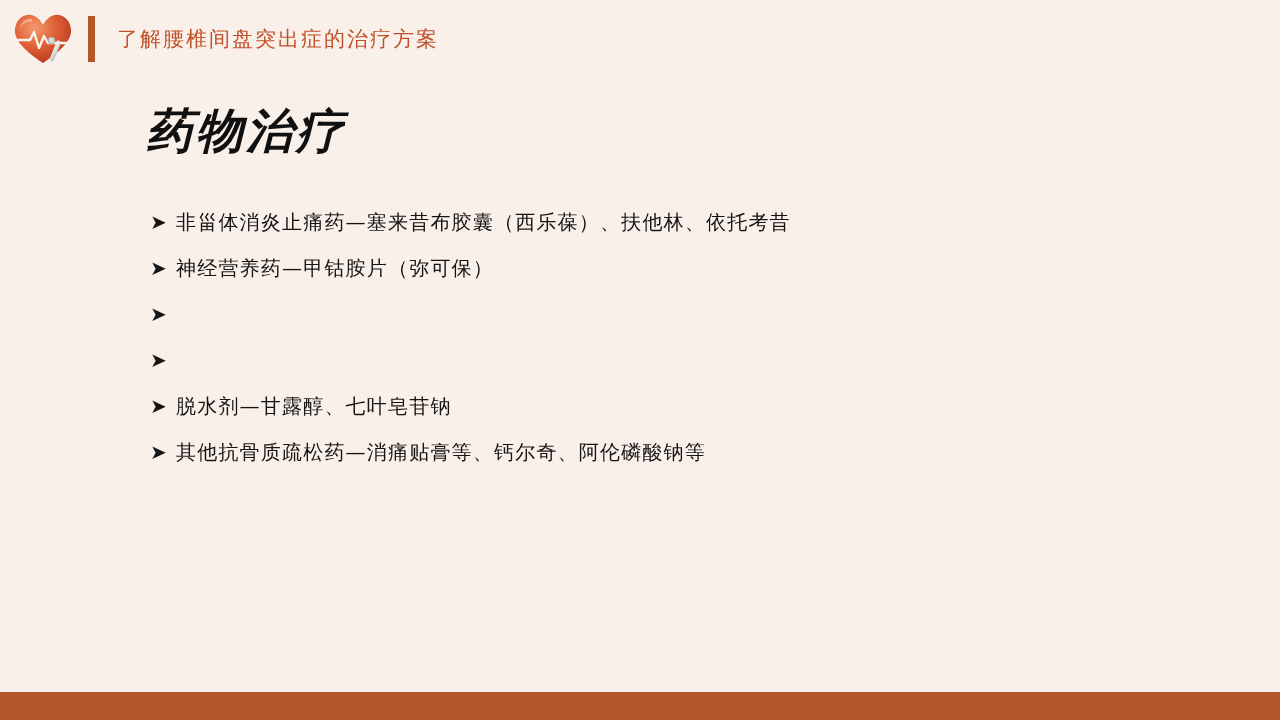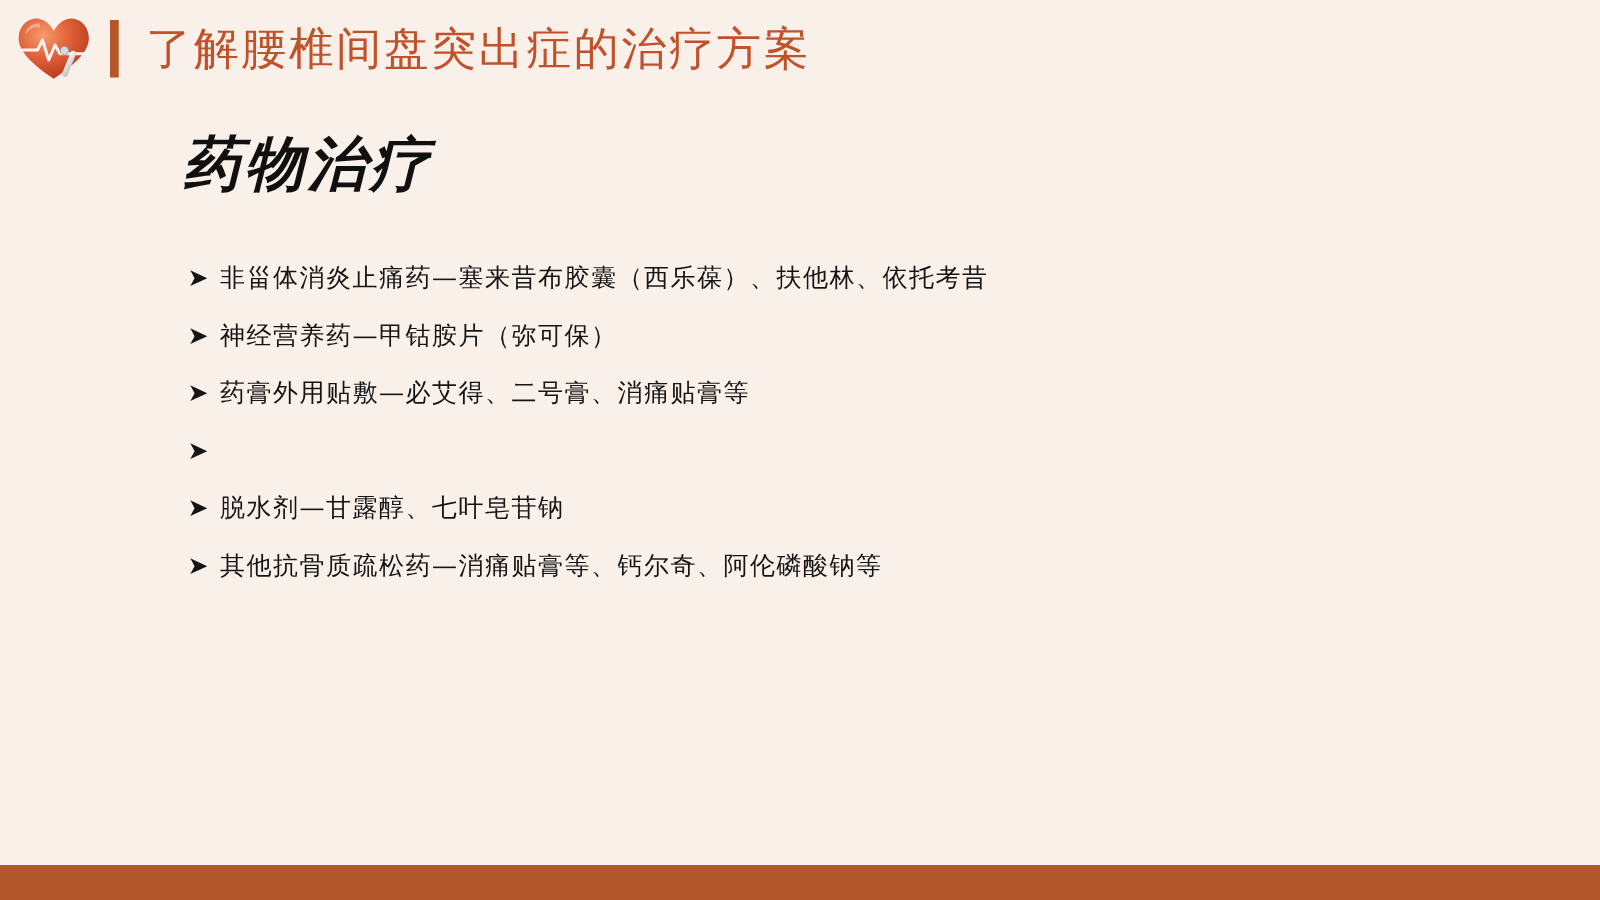--- a/index.html
+++ b/index.html
@@ -41,21 +41,21 @@
   }
   .header-bar {
     width: 7px;
     height: 46px;
     background: #b5562a;
     margin-left: 12px;
     margin-right: 22px;
     flex: 0 0 auto;
   }
   .header-title {
-    font-size: 36px;
+    font-size: 21px;
     color: #c0522b;
     letter-spacing: 2px;
     font-weight: normal;
     font-family: "DejaVu Serif", "Liberation Serif", serif;
     white-space: nowrap;
   }
   
   .section-title {
     position: absolute;
     left: 146px;
@@ -158,21 +158,20 @@
       <span class="bullet-text">非甾体消炎止痛药—塞来昔布胶囊（西乐葆）、扶他林、依托考昔</span>
     </div>
 
     <div class="bullet-item">
       <span class="bullet-marker">➤</span>
       <span class="bullet-text">神经营养药—甲钴胺片（弥可保）</span>
     </div>
 
     <div class="bullet-item">
       <span class="bullet-marker">➤</span>
-      <span class="bullet-text">药膏外用贴敷—必艾得、二号膏、消痛贴膏等</span>
     </div>
 
     <div class="bullet-item">
       <span class="bullet-marker">➤</span>
     </div>
 
     <div class="bullet-item">
       <span class="bullet-marker">➤</span>
       <span class="bullet-text">脱水剂—甘露醇、七叶皂苷钠</span>
     </div>

